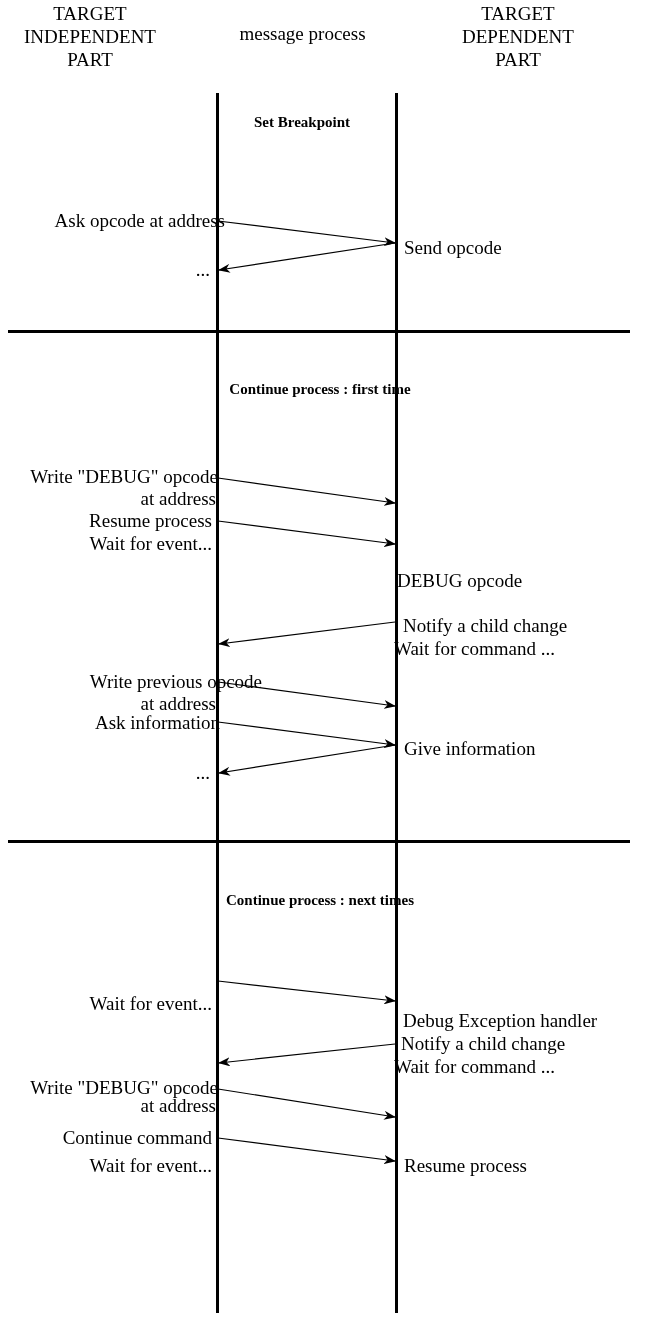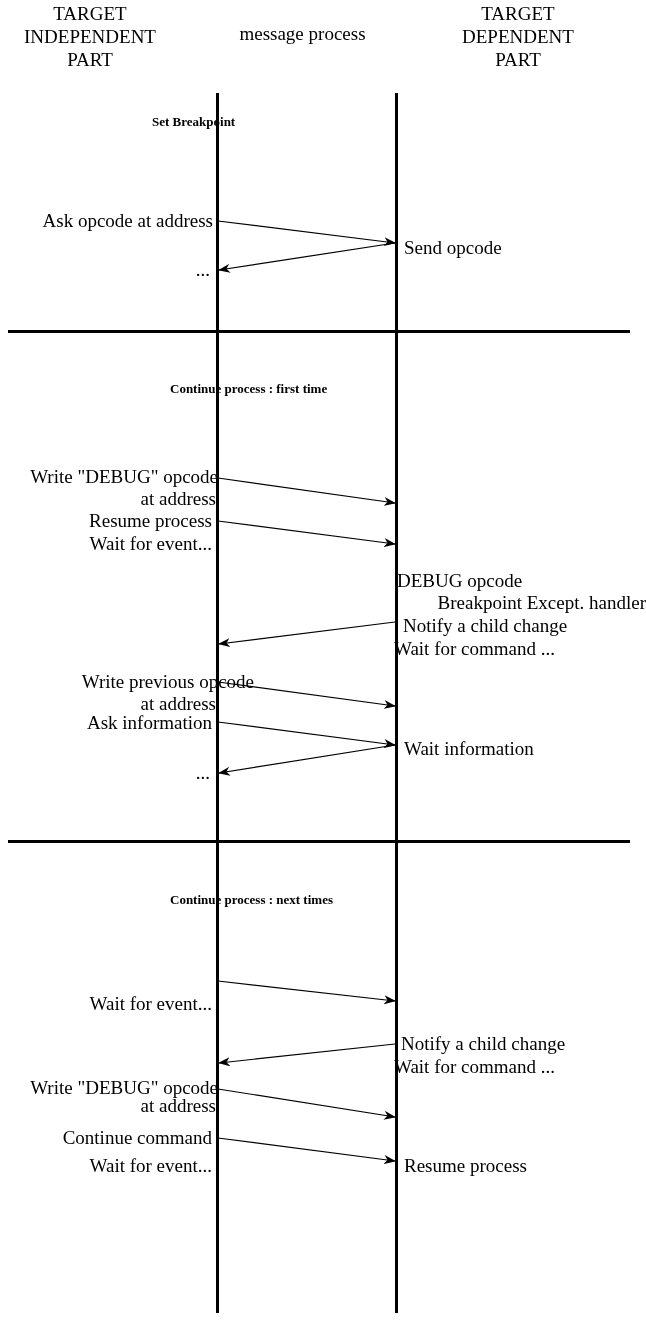--- a/index.html
+++ b/index.html
@@ -12,21 +12,21 @@
 
   .col-head{
     position:absolute;text-align:center;font-size:19px;line-height:23px;
     color:#000;white-space:pre-line;
   }
   #head-left{left:0px;top:2px;width:180px;}
   #head-mid{left:200px;top:22px;width:205px;}
   #head-right{left:428px;top:2px;width:180px;}
 
   .section-title{
-    position:absolute;font-weight:bold;font-size:13px;text-align:left;
+    position:absolute;font-weight:bold;font-size:15px;text-align:center;
     width:300px;
   }
 
   .lbl{
     position:absolute;font-size:19px;line-height:22px;color:#000;
     white-space:pre;
   }
   .lbl-left{text-align:right;}
   .lbl-right{text-align:right;}
 
@@ -78,52 +78,52 @@
     <line x1="218" y1="1089" x2="395" y2="1117" stroke="#000" stroke-width="1.2" marker-end="url(#arrR)"></line>
     <line x1="218" y1="1138" x2="395" y2="1161" stroke="#000" stroke-width="1.2" marker-end="url(#arrR)"></line>
   </svg>
 
   <div class="section-title" style="left:152px;top:114px;">Set Breakpoint</div>
 
   <div class="section-title" style="left:170px;top:892px;">Continue process : next times</div>
 
   <div class="section-title" style="left:170px;top:381px;">Continue process : first time</div>
 
-  <div class="lbl lbl-left" style="left:0px;top:210px;width:213px;">Ask opcode at address</div>
+  <div class="lbl lbl-left" style="left:12px;top:210px;width:213px;">Ask opcode at address</div>
 
   <div class="lbl lbl-left" style="left:0px;top:259px;width:210px;">...</div>
 
   <div class="lbl lbl-right" style="left:404px;top:237px;">Send opcode</div>
 
   <div class="lbl lbl-left" style="left:0px;top:466px;width:218px;">Write "DEBUG" opcode</div>
   <div class="lbl lbl-left" style="left:0px;top:488px;width:216px;">at address</div>
 
   <div class="lbl lbl-left" style="left:0px;top:510px;width:212px;">Resume process</div>
   <div class="lbl lbl-left" style="left:0px;top:533px;width:212px;">Wait for event...</div>
 
-  <div class="lbl lbl-left" style="left:8px;top:671px;width:218px;padding-left:28px;">Write previous opcode</div>
+  <div class="lbl lbl-left" style="left:16px;top:671px;width:218px;padding-left:28px;">Write previous opcode</div>
   <div class="lbl lbl-left" style="left:0px;top:693px;width:216px;">at address</div>
 
-  <div class="lbl lbl-left" style="left:0px;top:712px;width:212px;">Ask information</div>
+  <div class="lbl lbl-left" style="left:8px;top:712px;width:212px;">Ask information</div>
 
   <div class="lbl lbl-left" style="left:0px;top:762px;width:210px;">...</div>
 
   <div class="lbl lbl-right" style="left:397px;top:570px;">DEBUG opcode</div>
-  <div class="lbl lbl-right" style="left:403px;top:592px;width:243px;overflow:hidden;">Breakpoint Except. handler</div>
   <div class="lbl lbl-right" style="left:403px;top:615px;">Notify a child change</div>
   <div class="lbl lbl-right" style="left:394px;top:638px;">Wait for command ...</div>
 
-  <div class="lbl lbl-right" style="left:404px;top:738px;">Wait information</div>
+  <div class="lbl lbl-right" style="left:404px;top:738px;">Give information</div>
 
   <div class="lbl lbl-left" style="left:0px;top:993px;width:212px;">Wait for event...</div>
 
   <div class="lbl lbl-left" style="left:0px;top:1077px;width:218px;">Write "DEBUG" opcode</div>
   <div class="lbl lbl-left" style="left:0px;top:1095px;width:216px;">at address</div>
 
   <div class="lbl lbl-left" style="left:0px;top:1127px;width:212px;">Continue command</div>
   <div class="lbl lbl-left" style="left:0px;top:1155px;width:212px;">Wait for event...</div>
 
+  <div class="lbl lbl-right" style="left:403px;top:1010px;">Debug Exception handler</div>
   <div class="lbl lbl-right" style="left:401px;top:1033px;">Notify a child change</div>
   <div class="lbl lbl-right" style="left:394px;top:1056px;">Wait for command ...</div>
 
   <div class="lbl lbl-right" style="left:404px;top:1155px;">Resume process</div>
 
 </div>
 
 </body></html>

